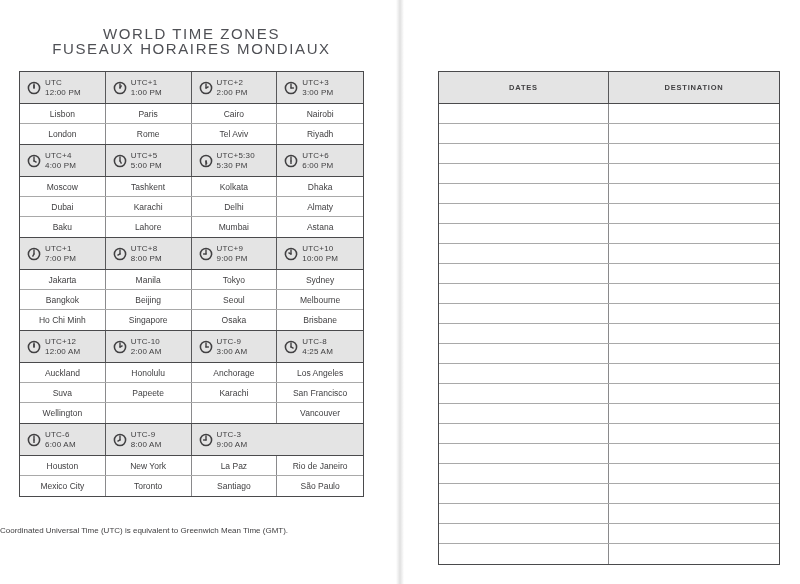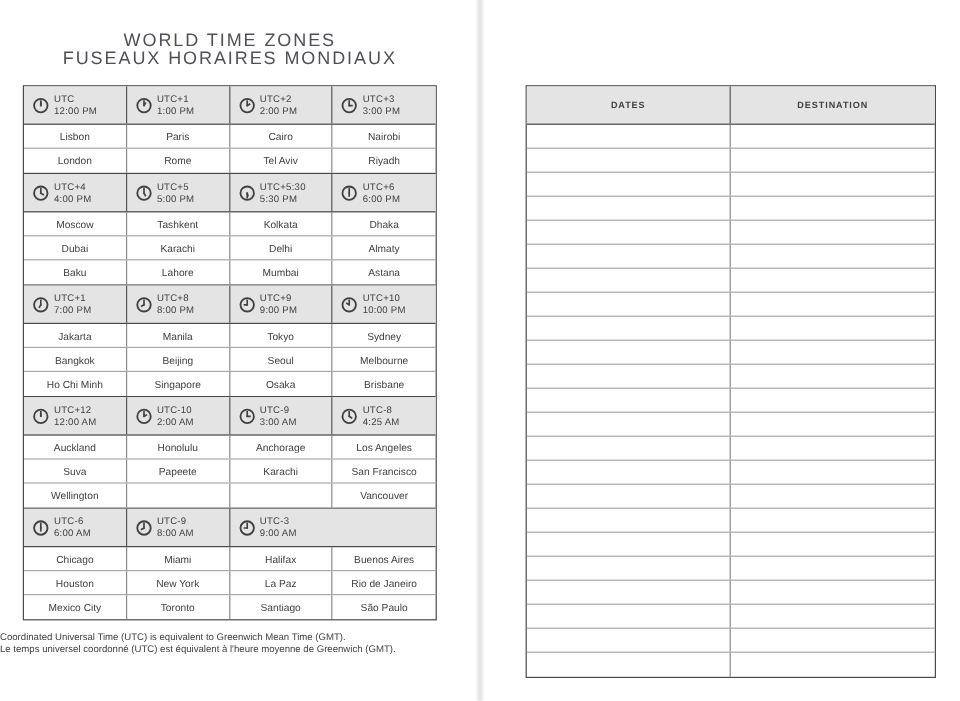--- a/index.html
+++ b/index.html
@@ -383,42 +383,35 @@
                 <line x1="10" y1="10.8" x2="10" y2="3.6" stroke="#414042" stroke-width="2" transform="rotate(0 10 10)"></line>
                 <line x1="10" y1="10.8" x2="10" y2="5.8" stroke="#414042" stroke-width="2" transform="rotate(270 10 10)"></line>
               </svg>
               <span class="tz-txt">
                 <span class="tz-utc">UTC-3</span>
                 <span class="tz-time">9:00 AM</span>
               </span>
             </div>
           </div>
           <div class="tz-crow">
-            <div class="tz-ccell">Chicago</div>
-            <div class="tz-ccell">Miami</div>
-            <div class="tz-ccell">Halifax</div>
-            <div class="tz-ccell">Buenos Aires</div>
-          </div>
-          <div class="tz-crow">
             <div class="tz-ccell">Houston</div>
             <div class="tz-ccell">New York</div>
             <div class="tz-ccell">La Paz</div>
             <div class="tz-ccell">Rio de Janeiro</div>
           </div>
           <div class="tz-crow">
             <div class="tz-ccell">Mexico City</div>
             <div class="tz-ccell">Toronto</div>
             <div class="tz-ccell">Santiago</div>
             <div class="tz-ccell">São Paulo</div>
           </div>
         </div>
       </div>
     <div class="footnote">
       <div>Coordinated Universal Time (UTC) is equivalent to Greenwich Mean Time (GMT).</div>
-      <div>Le temps universel coordonné (UTC) est équivalent à l'heure moyenne de Greenwich (GMT).</div>
     </div>
   </div>
 
   <div class="spine"></div>
 
   <div class="page right">
     <div class="tp-table">
       <div class="tp-header">
         <div class="tp-hcell">DATES</div>
         <div class="tp-hcell">DESTINATION</div>

